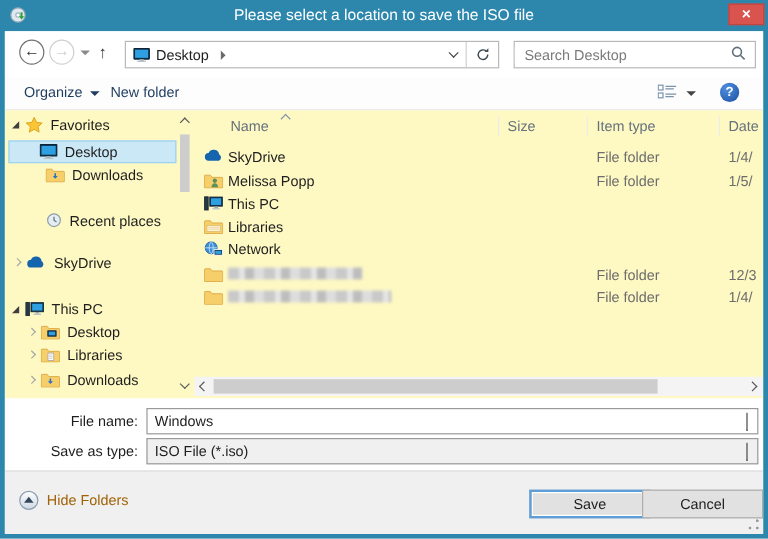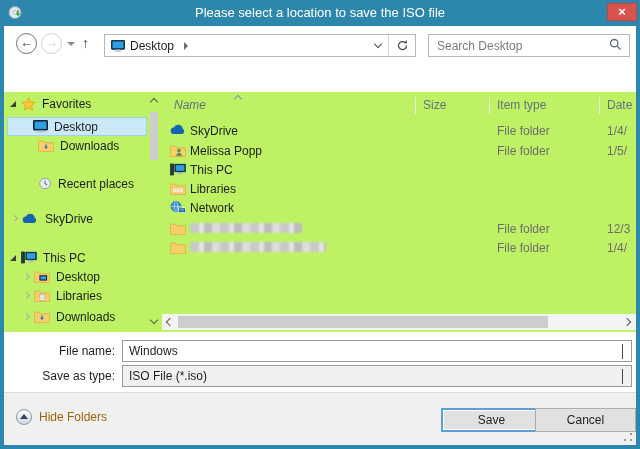--- a/index.html
+++ b/index.html
@@ -35,39 +35,39 @@
   
   .toolbar{position:absolute;top:38px;left:0;right:0;height:28px;background:#fdfdfd;border-bottom:1px solid #e6e6e6;}
   .tbitem{position:absolute;top:0;height:27px;line-height:27px;color:#1e3c5f;font-size:12px;display:flex;align-items:center;}
   .organize{left:16px;}
   .newfolder{left:88px;}
   .tbchev{margin-left:6px;width:0;height:0;border-left:4px solid transparent;border-right:4px solid transparent;border-top:4px solid #1e3c5f;}
   .viewgroup{position:absolute;right:56px;top:6px;display:flex;align-items:center;}
   .viewchev{margin-left:8px;width:0;height:0;border-left:4px solid transparent;border-right:4px solid transparent;border-top:4px solid #444;}
   .helpbtn{position:absolute;right:20px;top:5px;width:16px;height:16px;border-radius:50%;background:radial-gradient(circle at 35% 30%,#4f8fe0,#1c4fa0);color:#fff;font-size:11px;font-weight:bold;text-align:center;line-height:16px;}
   
-  .main{position:absolute;top:66px;left:0;right:0;height:240px;overflow:hidden;background:#bef264;}
+  .main{position:absolute;top:66px;left:0;right:0;height:240px;overflow:hidden;background:#fef9c3;}
   .sidebar{position:absolute;left:0;top:0;width:158px;height:100%;}
   .srow{position:absolute;left:0;height:19px;display:flex;align-items:center;white-space:nowrap;}
   .srow .lbl{font-size:12px;color:#1e1e1e;margin-left:6px;}
   .srow.sel{background:#cbe8f6;border:1px solid #9bd3f0;left:3px;width:140px;}
   .exp{flex:0 0 auto;}
   .exp-open{width:0;height:0;border-bottom:6px solid #3f3f3f;border-left:6px solid transparent;}
   .exp-closed{width:5px;height:5px;border-top:1.3px solid #a8a8a8;border-right:1.3px solid #a8a8a8;transform:rotate(45deg);}
   .exp-none{width:6px;}
   .sic{flex:0 0 auto;margin-left:5px;display:flex;}
   .vscroll{position:absolute;left:144px;top:2px;width:13px;height:236px;}
   .vchev-up{position:absolute;left:3px;top:5px;width:6px;height:6px;border-left:1.4px solid #5a5a5a;border-top:1.4px solid #5a5a5a;transform:rotate(45deg);}
   .vchev-dn{position:absolute;left:3px;bottom:7px;width:6px;height:6px;border-right:1.4px solid #5a5a5a;border-bottom:1.4px solid #5a5a5a;transform:rotate(45deg);}
   .vthumb{position:absolute;left:2px;top:18px;width:8px;height:48px;background:#cdcdcd;}
   
   .list{position:absolute;left:158px;top:0;right:0;height:100%;}
   .lheader{position:absolute;top:3px;left:0;right:0;height:20px;color:#66717c;font-size:12px;}
   .lheader .h{position:absolute;top:3px;}
-  .h-name{left:12px;font-style:italic;}
+  .h-name{left:30px;}
   .h-size{left:261px;}
   .h-type{left:335px;}
   .h-date{left:445px;}
   .sortcaret{position:absolute;left:73px;top:1px;width:6px;height:6px;border-top:1.4px solid #8096ab;border-right:1.4px solid #8096ab;transform:rotate(-45deg);}
   .hsep{position:absolute;top:2px;height:17px;width:1px;background:#ececec;}
   .lrow{position:absolute;left:0;right:0;height:19px;}
   .lrow .ic{position:absolute;left:8px;top:2px;display:flex;}
   .lrow .nm{position:absolute;left:28px;top:2px;font-size:12px;color:#1e1e1e;white-space:nowrap;}
   .lrow .ty{position:absolute;left:335px;top:2px;font-size:12px;color:#6d6d6d;}
   .lrow .dt{position:absolute;left:445px;top:2px;font-size:12px;color:#6d6d6d;white-space:nowrap;}
@@ -154,20 +154,41 @@
         <input placeholder="Search Desktop" style="">
         <span class="searchicon">
           <svg width="13" height="13" viewBox="0 0 13 13">
               <circle cx="5.2" cy="5.2" r="3.7" fill="none" stroke="#5f6f7b" stroke-width="1.3"></circle>
               <path d="M8 8l3.5 3.5" stroke="#5f6f7b" stroke-width="1.3"></path>
             </svg>
         </span>
       </div>
     </div>
 
+    <div class="toolbar">
+      <div class="tbitem organize">
+        <span>Organize</span>
+        <span class="tbchev"></span>
+      </div>
+      <div class="tbitem newfolder">
+        <span>New folder</span>
+      </div>
+      <div class="viewgroup">
+        <span>
+          <svg width="16" height="13" viewBox="0 0 16 13">
+              <rect x="0.5" y="1" width="4" height="4" fill="#fff" stroke="#7a93ab"></rect>
+              <path d="M6.5 2h9M6.5 4h7" stroke="#7a93ab"></path>
+              <rect x="0.5" y="7.5" width="4" height="4" fill="#fff" stroke="#7a93ab"></rect>
+              <path d="M6.5 8.5h9M6.5 10.5h7" stroke="#7a93ab"></path>
+            </svg>
+        </span>
+        <span class="viewchev"></span>
+      </div>
+      <div class="helpbtn">?</div>
+    </div>
 
     <div class="main">
 
       <div class="sidebar">
 
         <div class="srow" style="top:2px;left:6px;">
           <span class="exp exp-open"></span>
           <span class="sic">
             <svg width="15" height="14" viewBox="0 0 15 14">
                 <path d="M7.5 0.8l2 4.2 4.6.5-3.4 3.1.9 4.5-4.1-2.3-4.1 2.3.9-4.5L.9 5.5l4.6-.5z" fill="#fbc536" stroke="#d9a21b" stroke-width="0.8"></path>

